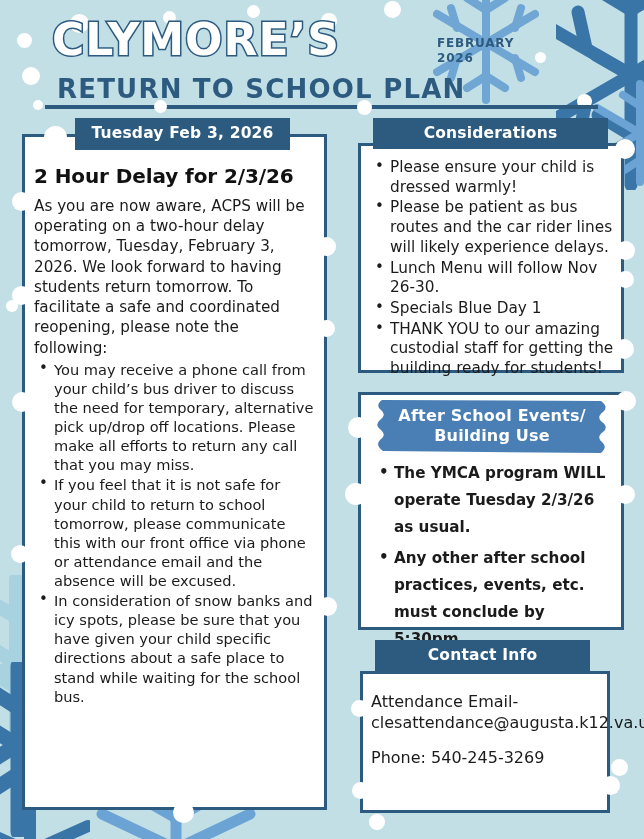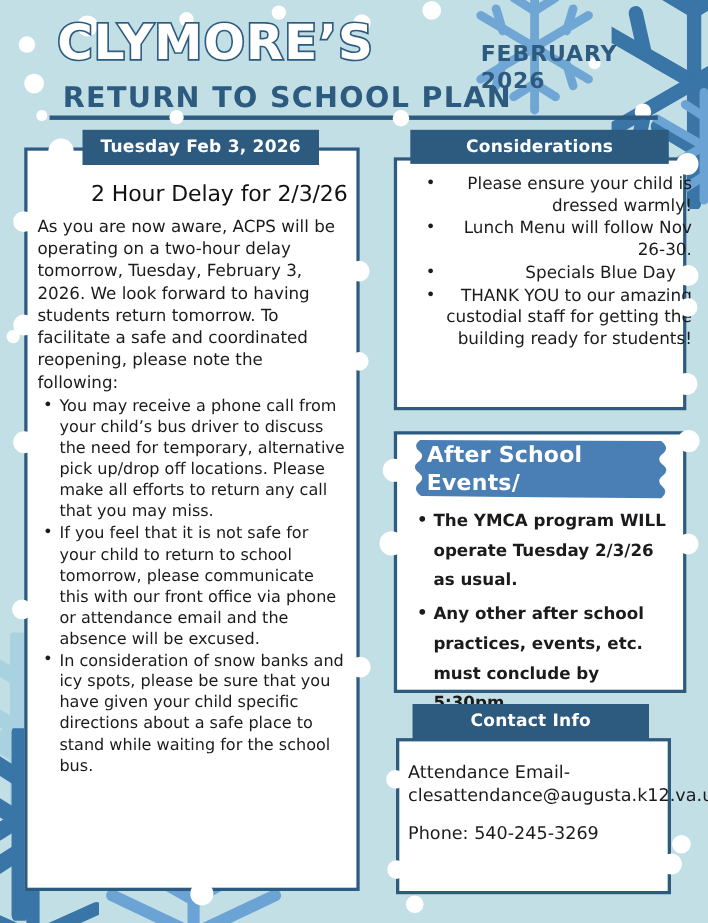--- a/index.html
+++ b/index.html
@@ -67,21 +67,21 @@
     font-weight: bold;
     letter-spacing: 1.2px;
     color: #2d5b80;
     line-height: 1;
     white-space: nowrap;
   }
   .month-block {
     position: absolute;
     left: 437px;
     top: 36px;
-    font-size: 20px;
+    font-size: 12px;
     font-weight: bold;
     letter-spacing: 0.8px;
     color: #2d5b80;
     line-height: 1.25;
   }
   .rule {
     position: absolute;
     left: 45px;
     top: 105px;
     width: 553px;
@@ -116,22 +116,23 @@
     display: flex;
     align-items: center;
     justify-content: center;
     z-index: 7;
     letter-spacing: 0.2px;
   }
   .banner-brush {
     position: absolute;
     z-index: 7;
     color: #ffffff;
-    font-size: 20px;
-    font-weight: bold;
+    font-size: 16px;
+    font-weight: bold;
+    text-align: center;
     line-height: 1.25;
     display: flex;
     align-items: center;
     justify-content: center;
     letter-spacing: 0.2px;
   }
   .banner-brush .brush-bg {
     position: absolute;
     inset: 0;
     z-index: -1;
@@ -144,25 +145,24 @@
     z-index: 5;
     color: #1b1b1b;
   }
   .para {
     font-size: 15.2px;
     line-height: 1.33;
     margin: 0;
   }
   .heading-big {
     font-size: 20px;
-    font-weight: normal;
+    font-weight: bold;
     margin: 0 0 8px 0;
     color: #111111;
     letter-spacing: -0.1px;
-    text-align: right;
   }
   ul.blist {
     margin: 2px 0 0 0;
     padding-left: 18px;
     list-style: none;
   }
   ul.blist li {
     font-size: 14.6px;
     line-height: 1.31;
     margin: 0 0 1px 0;
@@ -351,42 +351,44 @@
   <div class="bub" style="left:11px; top:545px; width:18px; height:18px;"></div>
   <div class="bub" style="left:318px; top:597px; width:19px; height:19px;"></div>
   <div class="bub" style="left:173px; top:802px; width:21px; height:21px;"></div>
 
   <div class="card" style="left:358px; top:143px; width:266px; height:230px;"></div>
 
   <div class="tab" style="left:373px; top:118px; width:235px; height:31px;">
     <span>Considerations</span>
   </div>
 
-  <div class="card-body" style="left:382px; top:156px; width:247px;text-align:right;">
+  <div class="card-body" style="left:370px; top:156px; width:247px;">
     <ul class="blist considerations">
       <li>Please ensure your child is dressed warmly!</li>
+      <li>Please be patient as bus routes and the car rider lines will likely experience delays.</li>
       <li>Lunch Menu will follow Nov 26-30.</li>
       <li>Specials Blue Day 1</li>
       <li>THANK YOU to our amazing custodial staff for getting the building ready for students!</li>
     </ul>
   </div>
 
   <div class="bub" style="left:615px; top:139px; width:20px; height:20px;"></div>
   <div class="bub" style="left:616px; top:241px; width:19px; height:19px;"></div>
   <div class="bub" style="left:617px; top:271px; width:17px; height:17px;"></div>
   <div class="bub" style="left:614px; top:339px; width:20px; height:20px;"></div>
 
   <div class="card" style="left:358px; top:392px; width:266px; height:238px;"></div>
 
   <div class="banner-brush" style="left:372px; top:394px; width:240px; height:63px;">
     <svg class="brush-bg" viewBox="0 0 240 63" preserveAspectRatio="none">
       <path fill="#4a7fb5" d="M10,6 Q3,11 9,16 Q15,21 8,26 Q2,31 9,36 Q15,41 8,46 Q3,51 11,57 L229,59 Q236,53 230,48 Q224,43 231,38 Q237,33 230,28 Q224,23 231,18 Q237,13 229,7 Z"></path>
     </svg>
     <span class="btxt">
       <span>After School Events/</span><br>
+      <span>Building Use</span>
     </span>
   </div>
 
   <div class="card-body" style="left:374px; top:458px; width:240px;">
     <ul class="blist airy">
       <li>The YMCA program WILL operate Tuesday 2/3/26 as usual.</li>
       <li>Any other after school practices, events, etc. must conclude by 5:30pm</li>
     </ul>
   </div>
 

